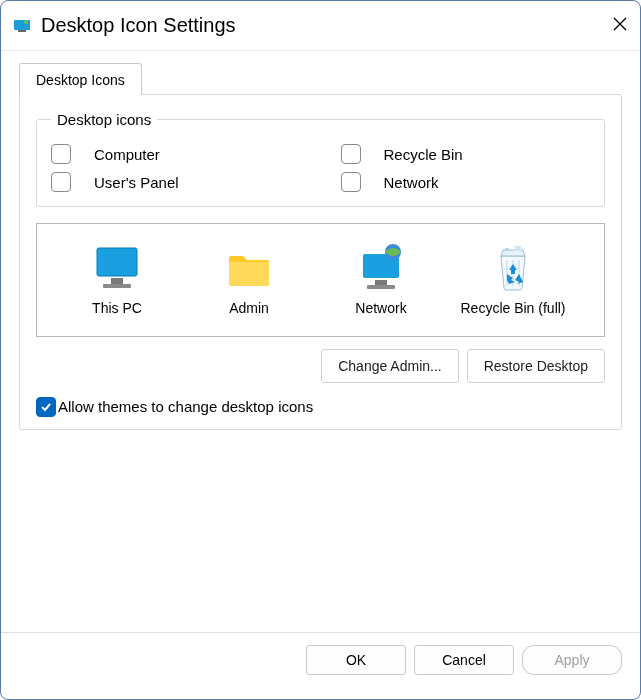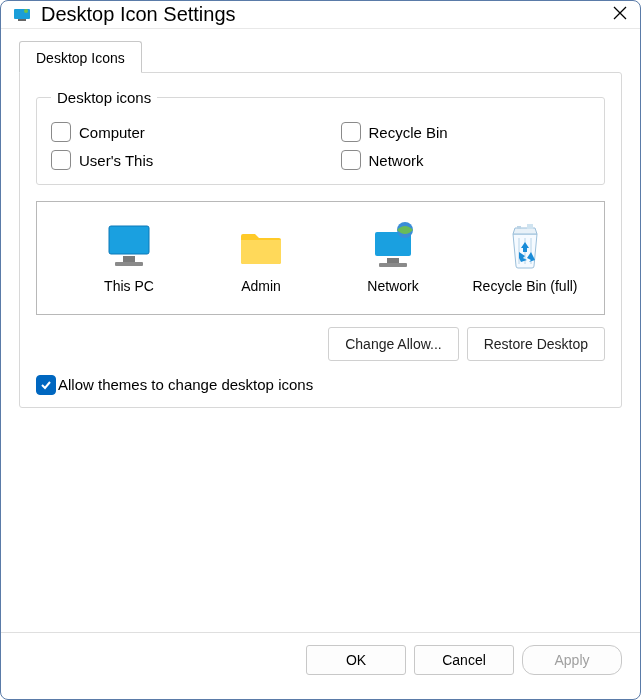--- a/index.html
+++ b/index.html
@@ -1,34 +1,34 @@
 <!DOCTYPE html>
 <html><head>
   <meta charset="utf-8">
   <style>
     * { box-sizing: border-box; margin: 0; padding: 0; font-family: "Segoe UI", Tahoma, sans-serif; }
     body { width: 641px; height: 700px; background: #fff; border: 1px solid #5a7ba8; border-radius: 8px; overflow: hidden; position: relative; }
-    .titlebar { display: flex; align-items: center; height: 28px; padding: 0 12px; border-bottom: 1px solid #e8e8e8; }
+    .titlebar { display: flex; align-items: center; height: 50px; padding: 0 12px; border-bottom: 1px solid #e8e8e8; }
     .titlebar .app-icon { width: 18px; height: 18px; margin-right: 10px; }
     .titlebar .title { font-size: 20px; color: #000; }
     .titlebar .close { margin-left: auto; cursor: pointer; }
     .content { padding: 12px 18px 0 18px; }
     .tabs { position: relative; margin-bottom: -1px; }
     .tab { display: inline-block; padding: 8px 16px 6px; border: 1px solid #c8c8c8; border-bottom-color: #fff; background: #fff; border-radius: 3px 3px 0 0; font-size: 14px; cursor: pointer; position: relative; z-index: 2; }
     .panel { border: 1px solid #d8d8d8; border-radius: 0 3px 3px 3px; padding: 16px 16px 12px; background: #fff; position: relative; }
     fieldset.group { border: 1px solid #d8d8d8; border-radius: 3px; padding: 12px 14px 14px; }
     fieldset.group legend { font-size: 15px; padding: 0 6px; color: #000; }
     .check-grid { display: grid; grid-template-columns: 1fr 1fr; gap: 8px 40px; margin-top: 4px;}
-    .check { display: flex; align-items: center; gap: 8px; cursor: pointer; }
+    .check { display: flex; align-items: center; gap: 23px; cursor: pointer; }
     .box { width: 20px; height: 20px; border: 1.5px solid #8a8a8a; border-radius: 4px; display: inline-flex; align-items: center; justify-content: center; background: #fff; }
     .box.checked { background: #0067c0; border-color: #0067c0; }
     .box.checked svg { display: block; }
     .box svg { display: none; }
     .check-label { font-size: 15px; color: #000; }
-    .icon-box { border: 1px solid #b8b8b8; margin-top: 16px; padding: 12px 26px; }
+    .icon-box { border: 1px solid #b8b8b8; margin-top: 16px; padding: 12px 14px; }
     .icons { display: grid; grid-template-columns: repeat(4, 132px); gap: 14px 0; }
     .icon-cell { display: flex; flex-direction: column; align-items: center; padding: 6px 4px; text-align: center; cursor: pointer; }
     .icon-cell .ico { width: 52px; height: 52px; display: flex; align-items: center; justify-content: center; }
     .icon-cell .lbl { font-size: 14px; margin-top: 6px; line-height: 1.25; }
     .btn-row { display: flex; justify-content: flex-end; gap: 8px; margin-top: 12px; }
     .btn { border: 1px solid #d0d0d0; background: #fff; padding: 8px 16px; font-size: 14px; border-radius: 3px; cursor: pointer; color: #222; min-width: 130px; }
     .allow-row { display: flex; align-items: center; gap: 2px; margin-top: 14px; }
     .footer { position: absolute; bottom: 12px; left: 0; right: 0; border-top: 1px solid #dfdfdf; padding: 12px 18px; display: flex; justify-content: flex-end; gap: 8px; background: #fff; }
     .fbtn { border: 1px solid #c8c8c8; background: #fdfdfd; padding: 6px 0; font-size: 14px; border-radius: 3px; cursor: pointer; min-width: 100px; text-align: center; }
     .fbtn.disabled { color: #a0a0a0; cursor: default; border-radius: 12px; }
@@ -63,21 +63,21 @@
         <label class="check">
           <span class="box"></span>
           <span class="check-label">Computer</span>
         </label>
         <label class="check">
           <span class="box"></span>
           <span class="check-label">Recycle Bin</span>
         </label>
         <label class="check">
           <span class="box"></span>
-          <span class="check-label">User's This</span>
+          <span class="check-label">User's Panel</span>
         </label>
         <label class="check">
           <span class="box"></span>
           <span class="check-label">Network</span>
         </label>
       </div>
     </fieldset>
 
     <div class="icon-box">
       <div class="icons">
@@ -125,21 +125,21 @@
                 <rect x="18" y="6" width="4" height="3" fill="#bcd4e6"></rect>
                 <rect x="28" y="4" width="6" height="5" fill="#cfe3f0"></rect>
               </svg>
           </span>
           <span class="lbl">Recycle Bin (full)</span>
         </div>
       </div>
     </div>
 
     <div class="btn-row">
-      <button class="btn">Change Allow...</button>
+      <button class="btn">Change Admin...</button>
       <button class="btn">Restore Desktop</button>
     </div>
 
     <label class="allow-row">
       <span class="box checked">
           <svg width="12" height="12" viewBox="0 0 12 12">
             <path d="M2 6 L5 9 L10 3" stroke="#fff" stroke-width="2" fill="none"></path>
           </svg>
         </span>
       <span class="check-label">Allow themes to change desktop icons</span>

